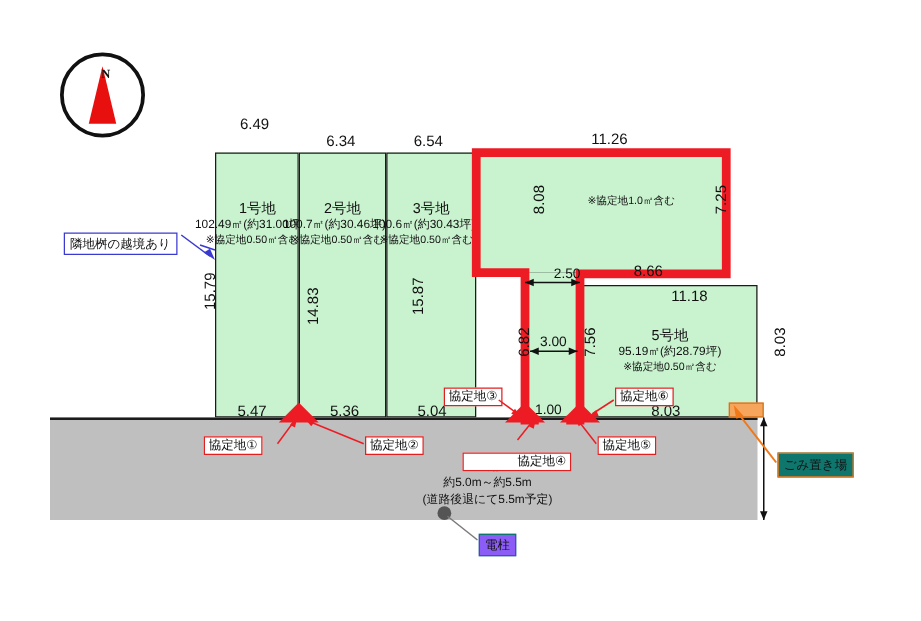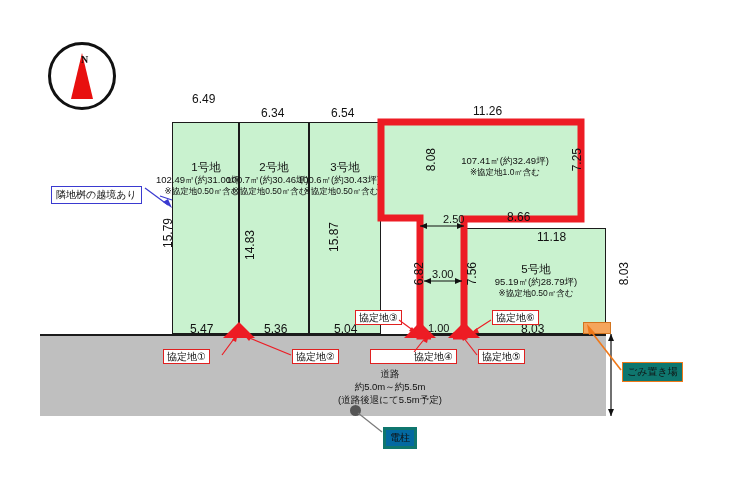--- a/index.html
+++ b/index.html
@@ -113,22 +113,22 @@
   }
   .callout-orange {
     border: 1px solid #f07818;
     background: #0f766e;
     color: #111;
     font-size: 10px;
     padding: 2px 4px;
     white-space: nowrap;
   }
   .callout-gray {
-    border: 3px solid #0f766e;
-    background: #0369a1;
+    border: 1px solid #0f766e;
+    background: #8b5cf6;
     color: #111;
     font-size: 10px;
     padding: 1px 4px;
     white-space: nowrap;
     font-family: Liberation Serif, serif;
   }
   .trash-area {
     background: #f5a55c;
     border: 1px solid #d2741f;
     box-sizing: border-box;
@@ -168,21 +168,20 @@
   <div class="abs lot" style="left:309px; top:122px; width:72px; height:212px;"></div>
   <div class="abs lot-label" style="left:308px; top:160px; width:74px;">
     <div class="lot-title">3号地</div>
     <div class="lot-area" style="margin-left:-12px;">100.6㎡(約30.43坪)</div>
     <div class="lot-note" style="margin-left:-8px;">※協定地0.50㎡含む</div>
   </div>
 
   <div class="abs lot" style="left:381px; top:122px; width:200px; height:97px; border-right:none;"></div>
   <div class="abs lot" style="left:420px; top:218px; width:44px; height:116px; border-top:none;"></div>
   <div class="abs lot-label" style="left:425px; top:155px; width:160px;">
-    <div class="lot-area">107.41㎡(約32.49坪)</div>
     <div class="lot-note">※協定地1.0㎡含む</div>
   </div>
 
   <div class="abs lot" style="left:464px; top:228px; width:142px; height:106px;"></div>
   <div class="abs lot-label" style="left:470px; top:262px; width:132px;">
     <div class="lot-title">5号地</div>
     <div class="lot-area">95.19㎡(約28.79坪)</div>
     <div class="lot-note">※協定地0.50㎡含む</div>
   </div>
 
@@ -241,21 +240,21 @@
   <div class="abs dim" style="left:264px; top:322px;">5.36</div>
   <div class="abs dim" style="left:334px; top:322px;">5.04</div>
   <div class="abs dim" style="left:428px; top:322px; font-size:11px;">1.00</div>
   <div class="abs dim" style="left:521px; top:322px;">8.03</div>
 
   <div class="abs callout-blue" style="left:51px; top:186px;">隣地桝の越境あり</div>
 
   <div class="abs callout" style="left:163px; top:349px;">協定地①</div>
   <div class="abs callout" style="left:292px; top:349px;">協定地②</div>
   <div class="abs callout" style="left:355px; top:310px;">協定地③</div>
-  <div class="abs callout" style="left:370px; top:349px;padding-left:43px;">協定地④</div>
+  <div class="abs callout" style="left:370px; top:362px;padding-left:43px;">協定地④</div>
   <div class="abs callout" style="left:478px; top:349px;">協定地⑤</div>
   <div class="abs callout" style="left:492px; top:310px;">協定地⑥</div>
 
   <div class="abs callout-gray" style="left:383px; top:427px;">電柱</div>
   <div class="abs callout-orange" style="left:622px; top:362px;">ごみ置き場</div>
 
   <svg class="overlay" viewBox="0 0 737 497">
 
     <line x1="160" y1="196" x2="172" y2="200" stroke="#3a3ad0" stroke-width="1.2"></line>
     <line x1="145" y1="188" x2="168" y2="205" stroke="#3a3ad0" stroke-width="1.2"></line>

